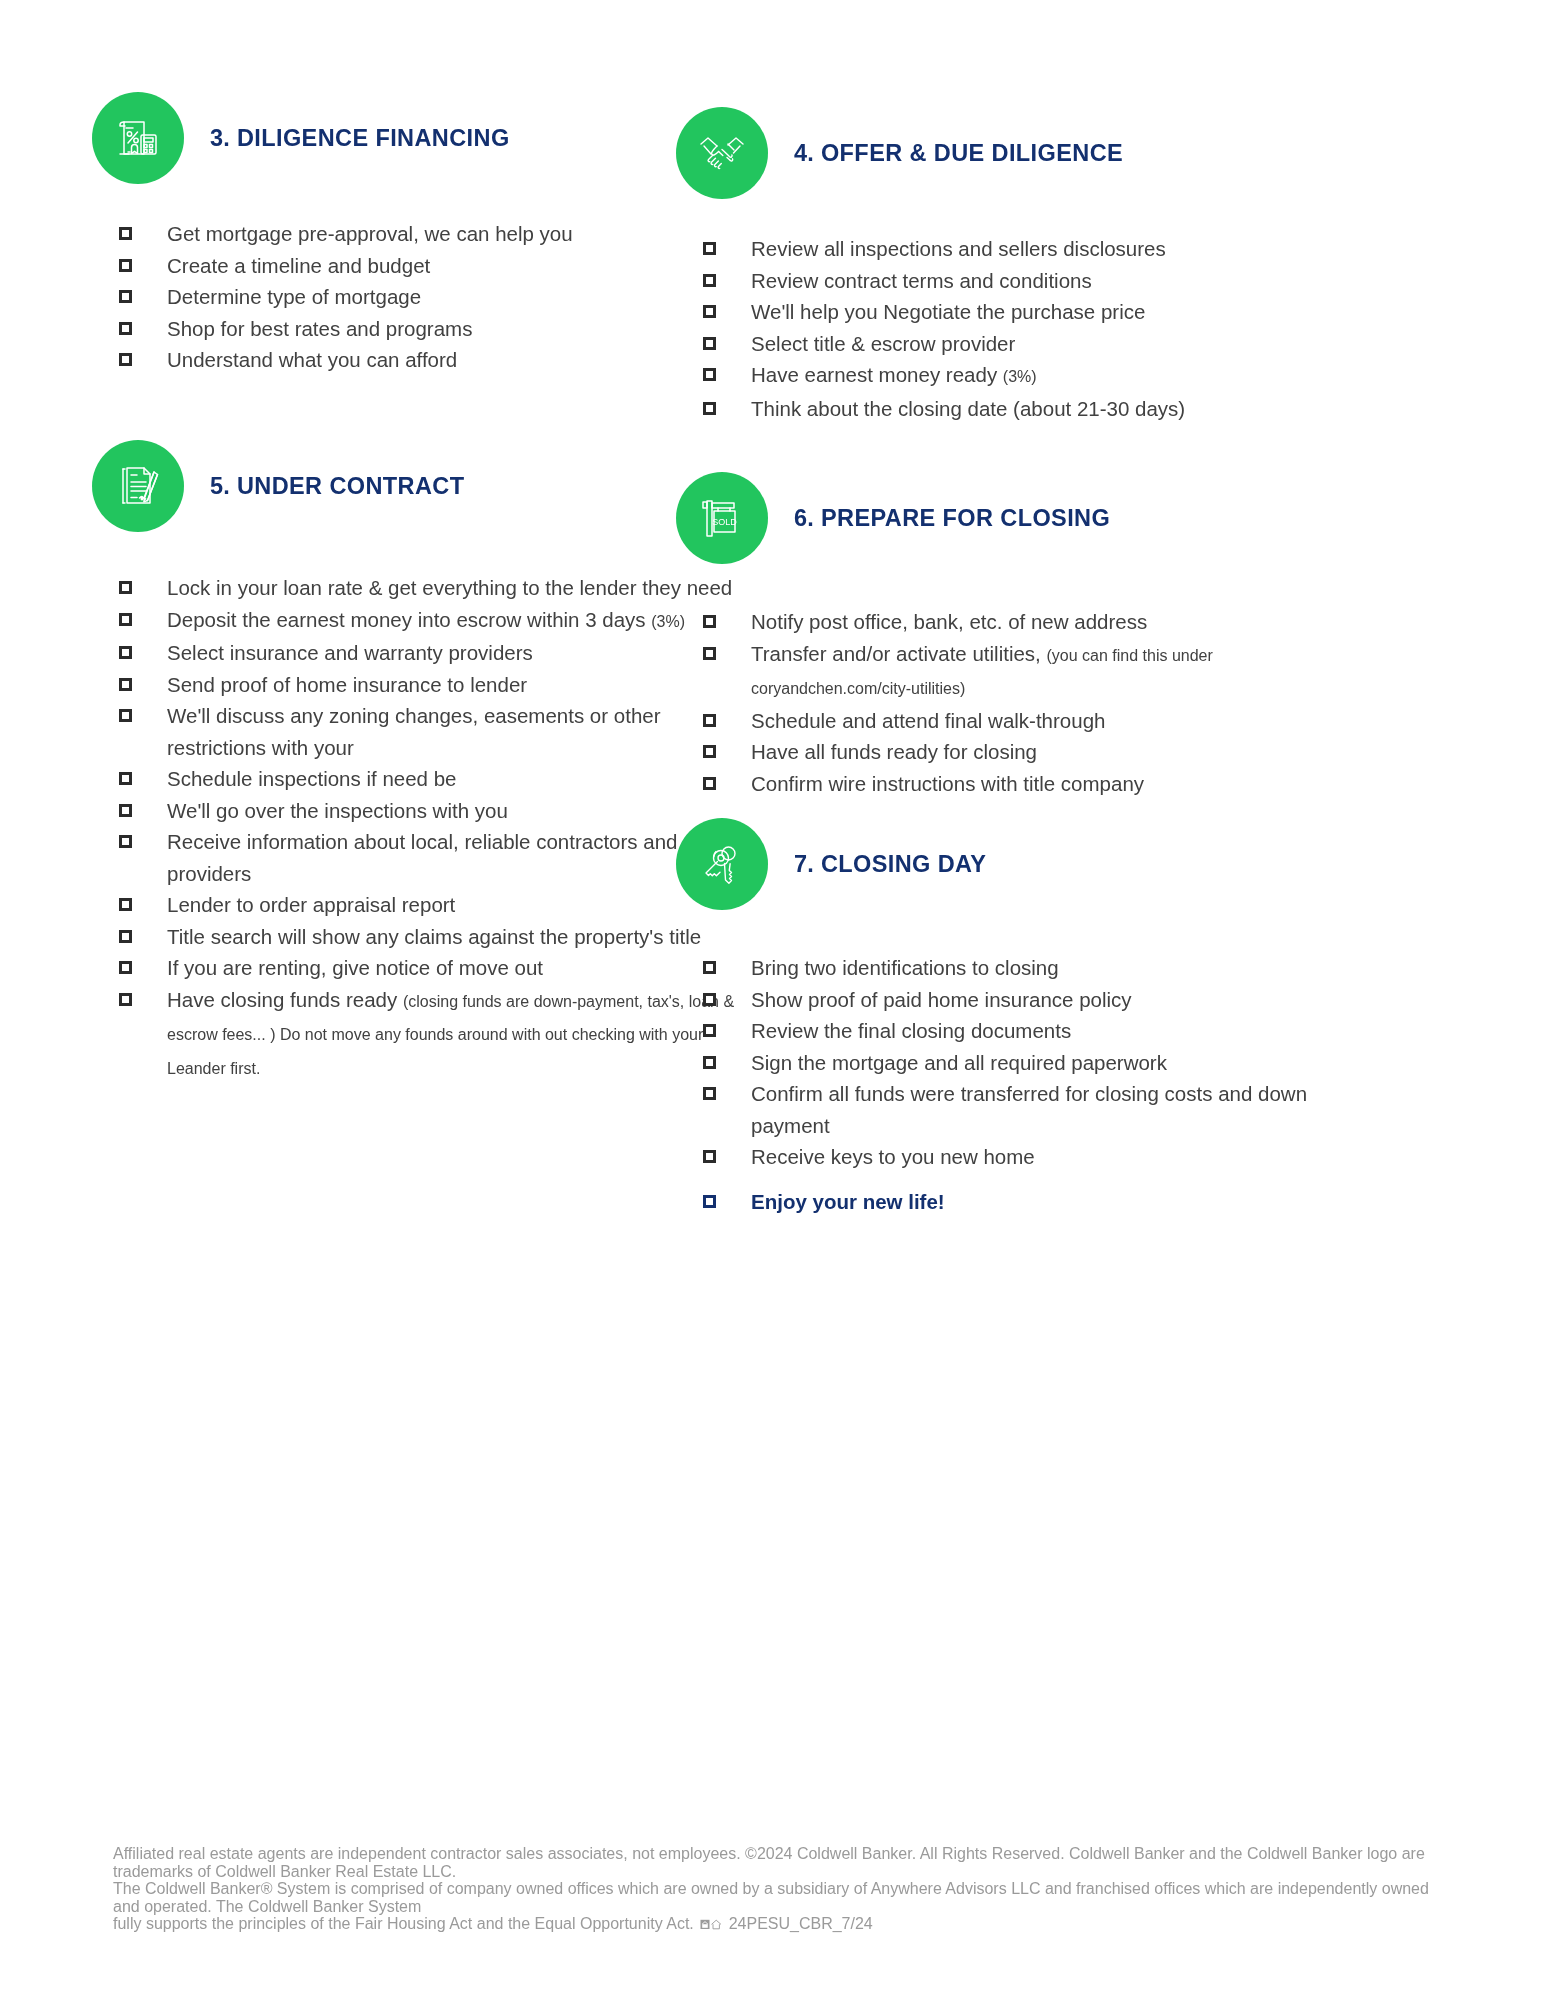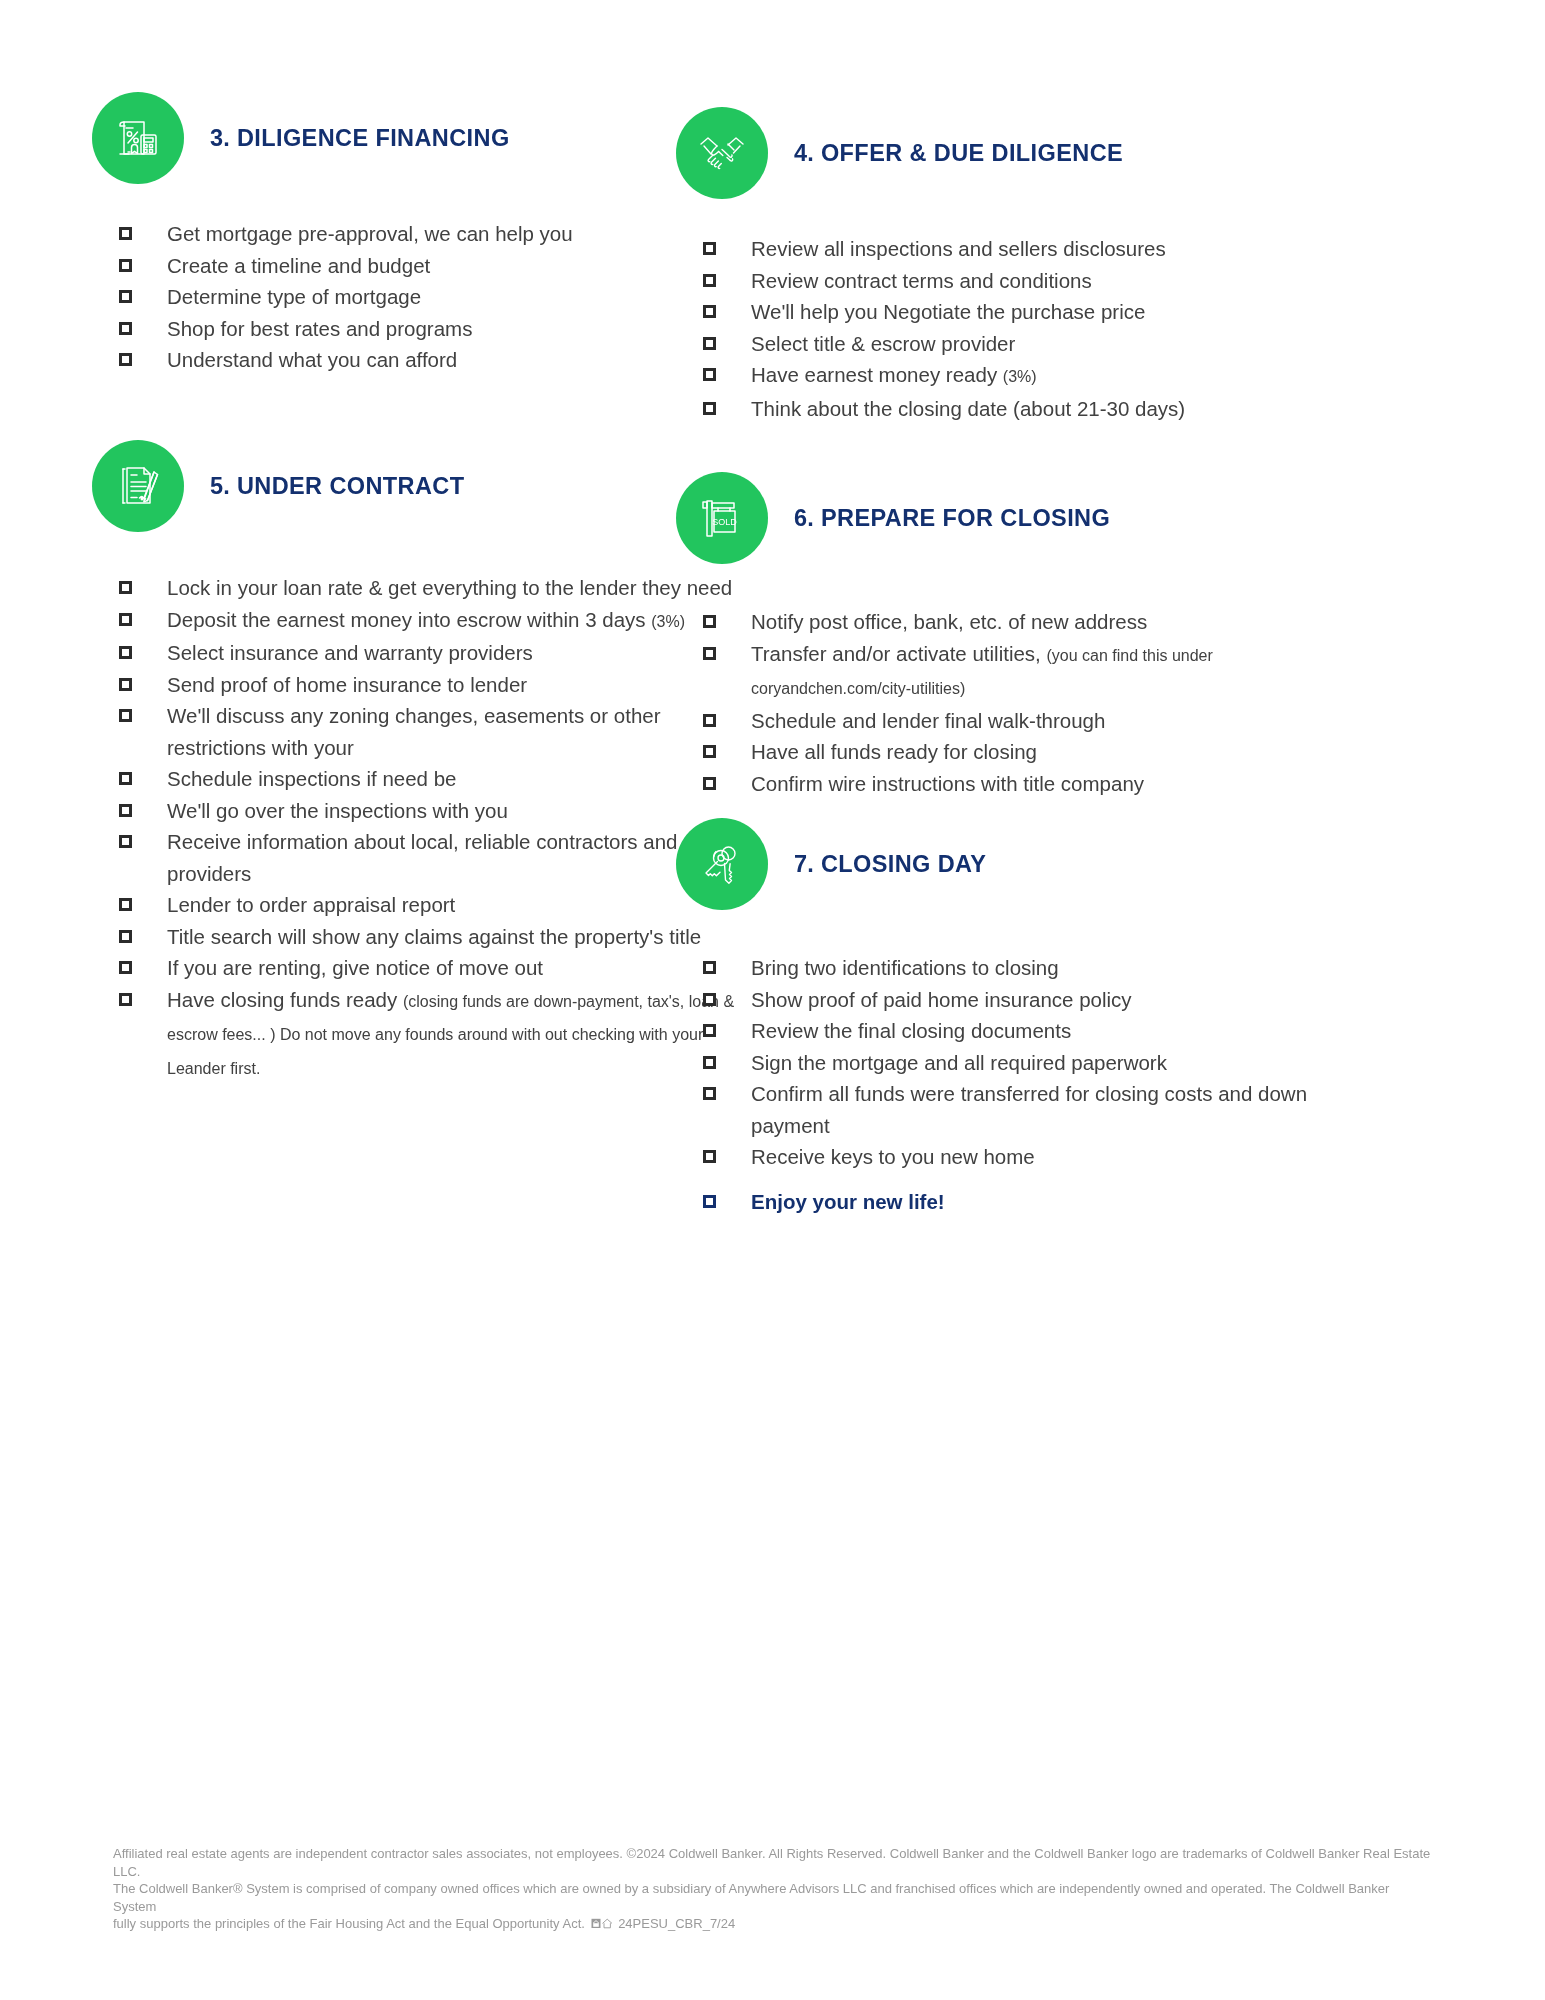--- a/index.html
+++ b/index.html
@@ -101,21 +101,21 @@
 
   
   .footer {
     position: absolute;
     left: 113px;
     top: 1845px;
     width: 1320px;
   }
   .footer p {
     margin: 0;
-    font-size: 13px;
+    font-size: 16px;
     line-height: 17.5px;
     color: #9a9a9a;
     font-family: "Liberation Sans", sans-serif;
   }
   .footer .eho {
     display: inline-block;
     vertical-align: -1px;
     margin: 0 2px;
   }
 </style>
@@ -255,21 +255,21 @@
       </div>
       <div class="sec-title">
         <span class="num">6.</span>
         <span>PREPARE FOR CLOSING</span>
       </div>
     </div>
     <div class="list-wrap">
       <ul class="checklist">
           <li><span class="cbx"></span><span>Notify post office, bank, etc. of new address</span></li>
           <li><span class="cbx"></span><span>Transfer and/or activate utilities, </span><span class="small">(you can find this under coryandchen.com/city-utilities)</span></li>
-          <li><span class="cbx"></span><span>Schedule and lender final walk-through</span></li>
+          <li><span class="cbx"></span><span>Schedule and attend final walk-through</span></li>
           <li><span class="cbx"></span><span>Have all funds ready for closing</span></li>
           <li><span class="cbx"></span><span>Confirm wire instructions with title company</span></li>
         </ul>
     </div>
   </div>
 
   <div class="section" id="sec7">
     <div class="sec-head">
       <div class="badge">
         <svg width="56" height="56" viewBox="0 0 56 56" fill="none" stroke="#ffffff" stroke-width="1.4" stroke-linecap="round" stroke-linejoin="round">

